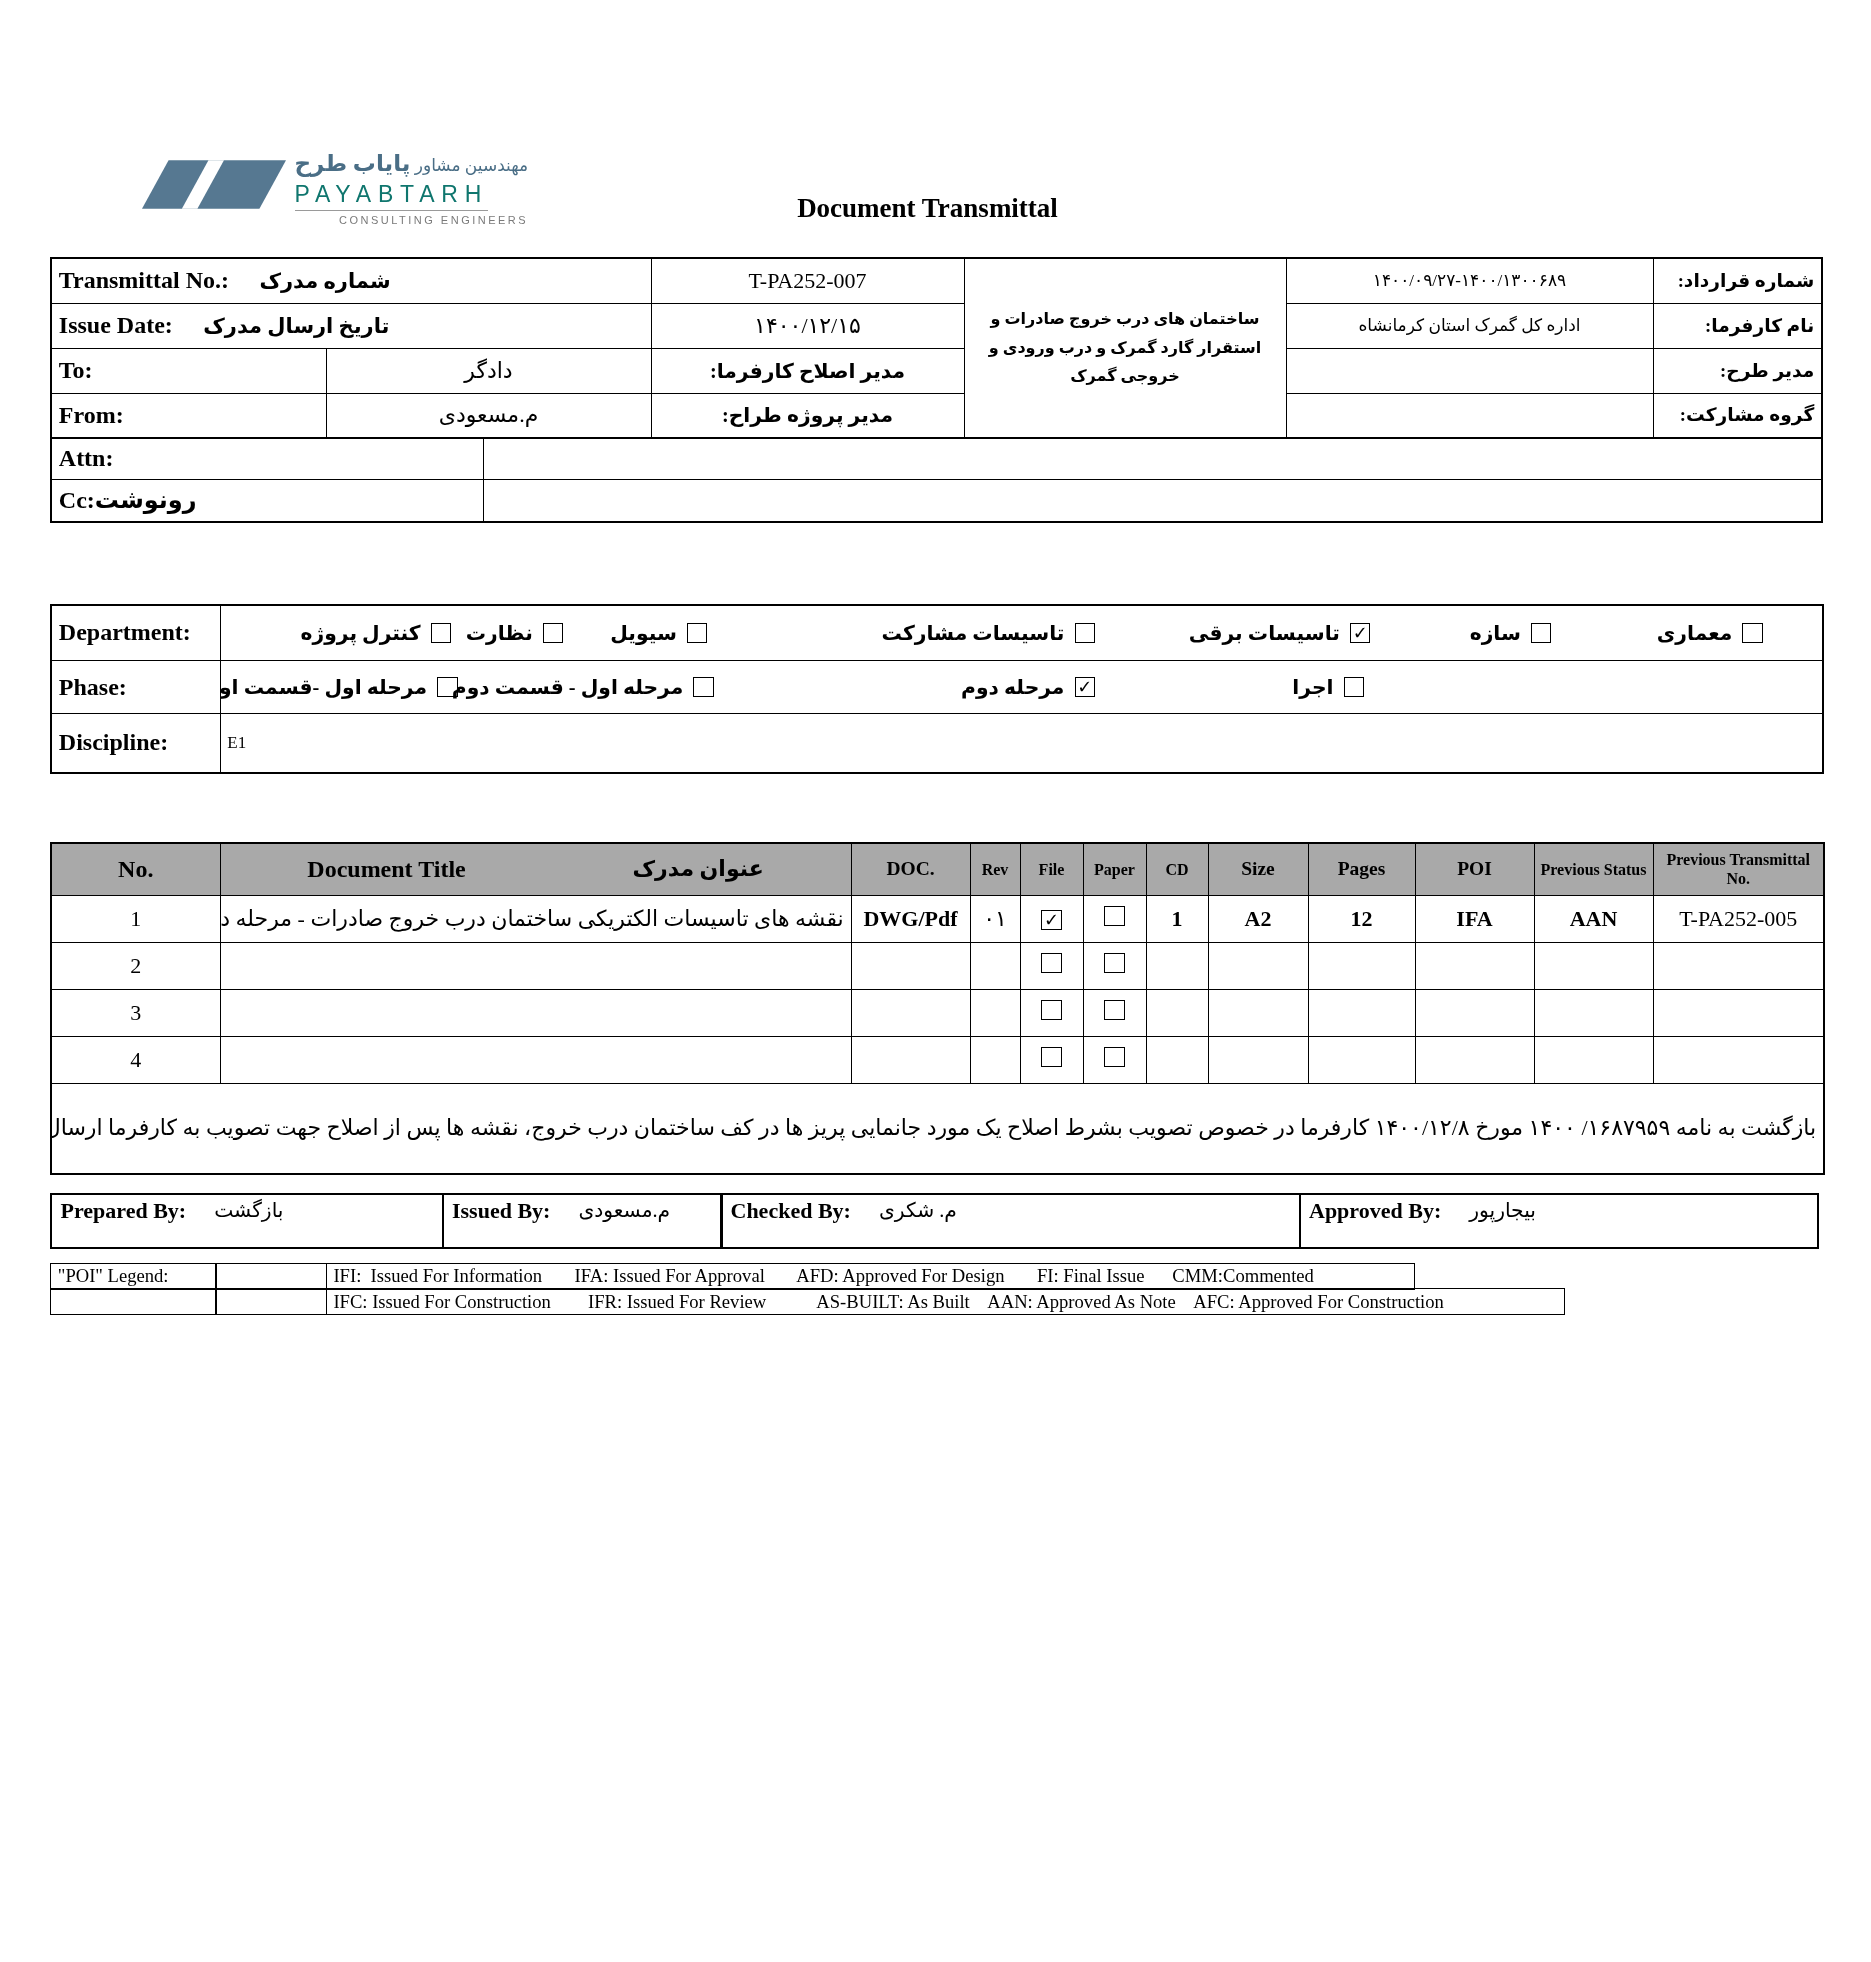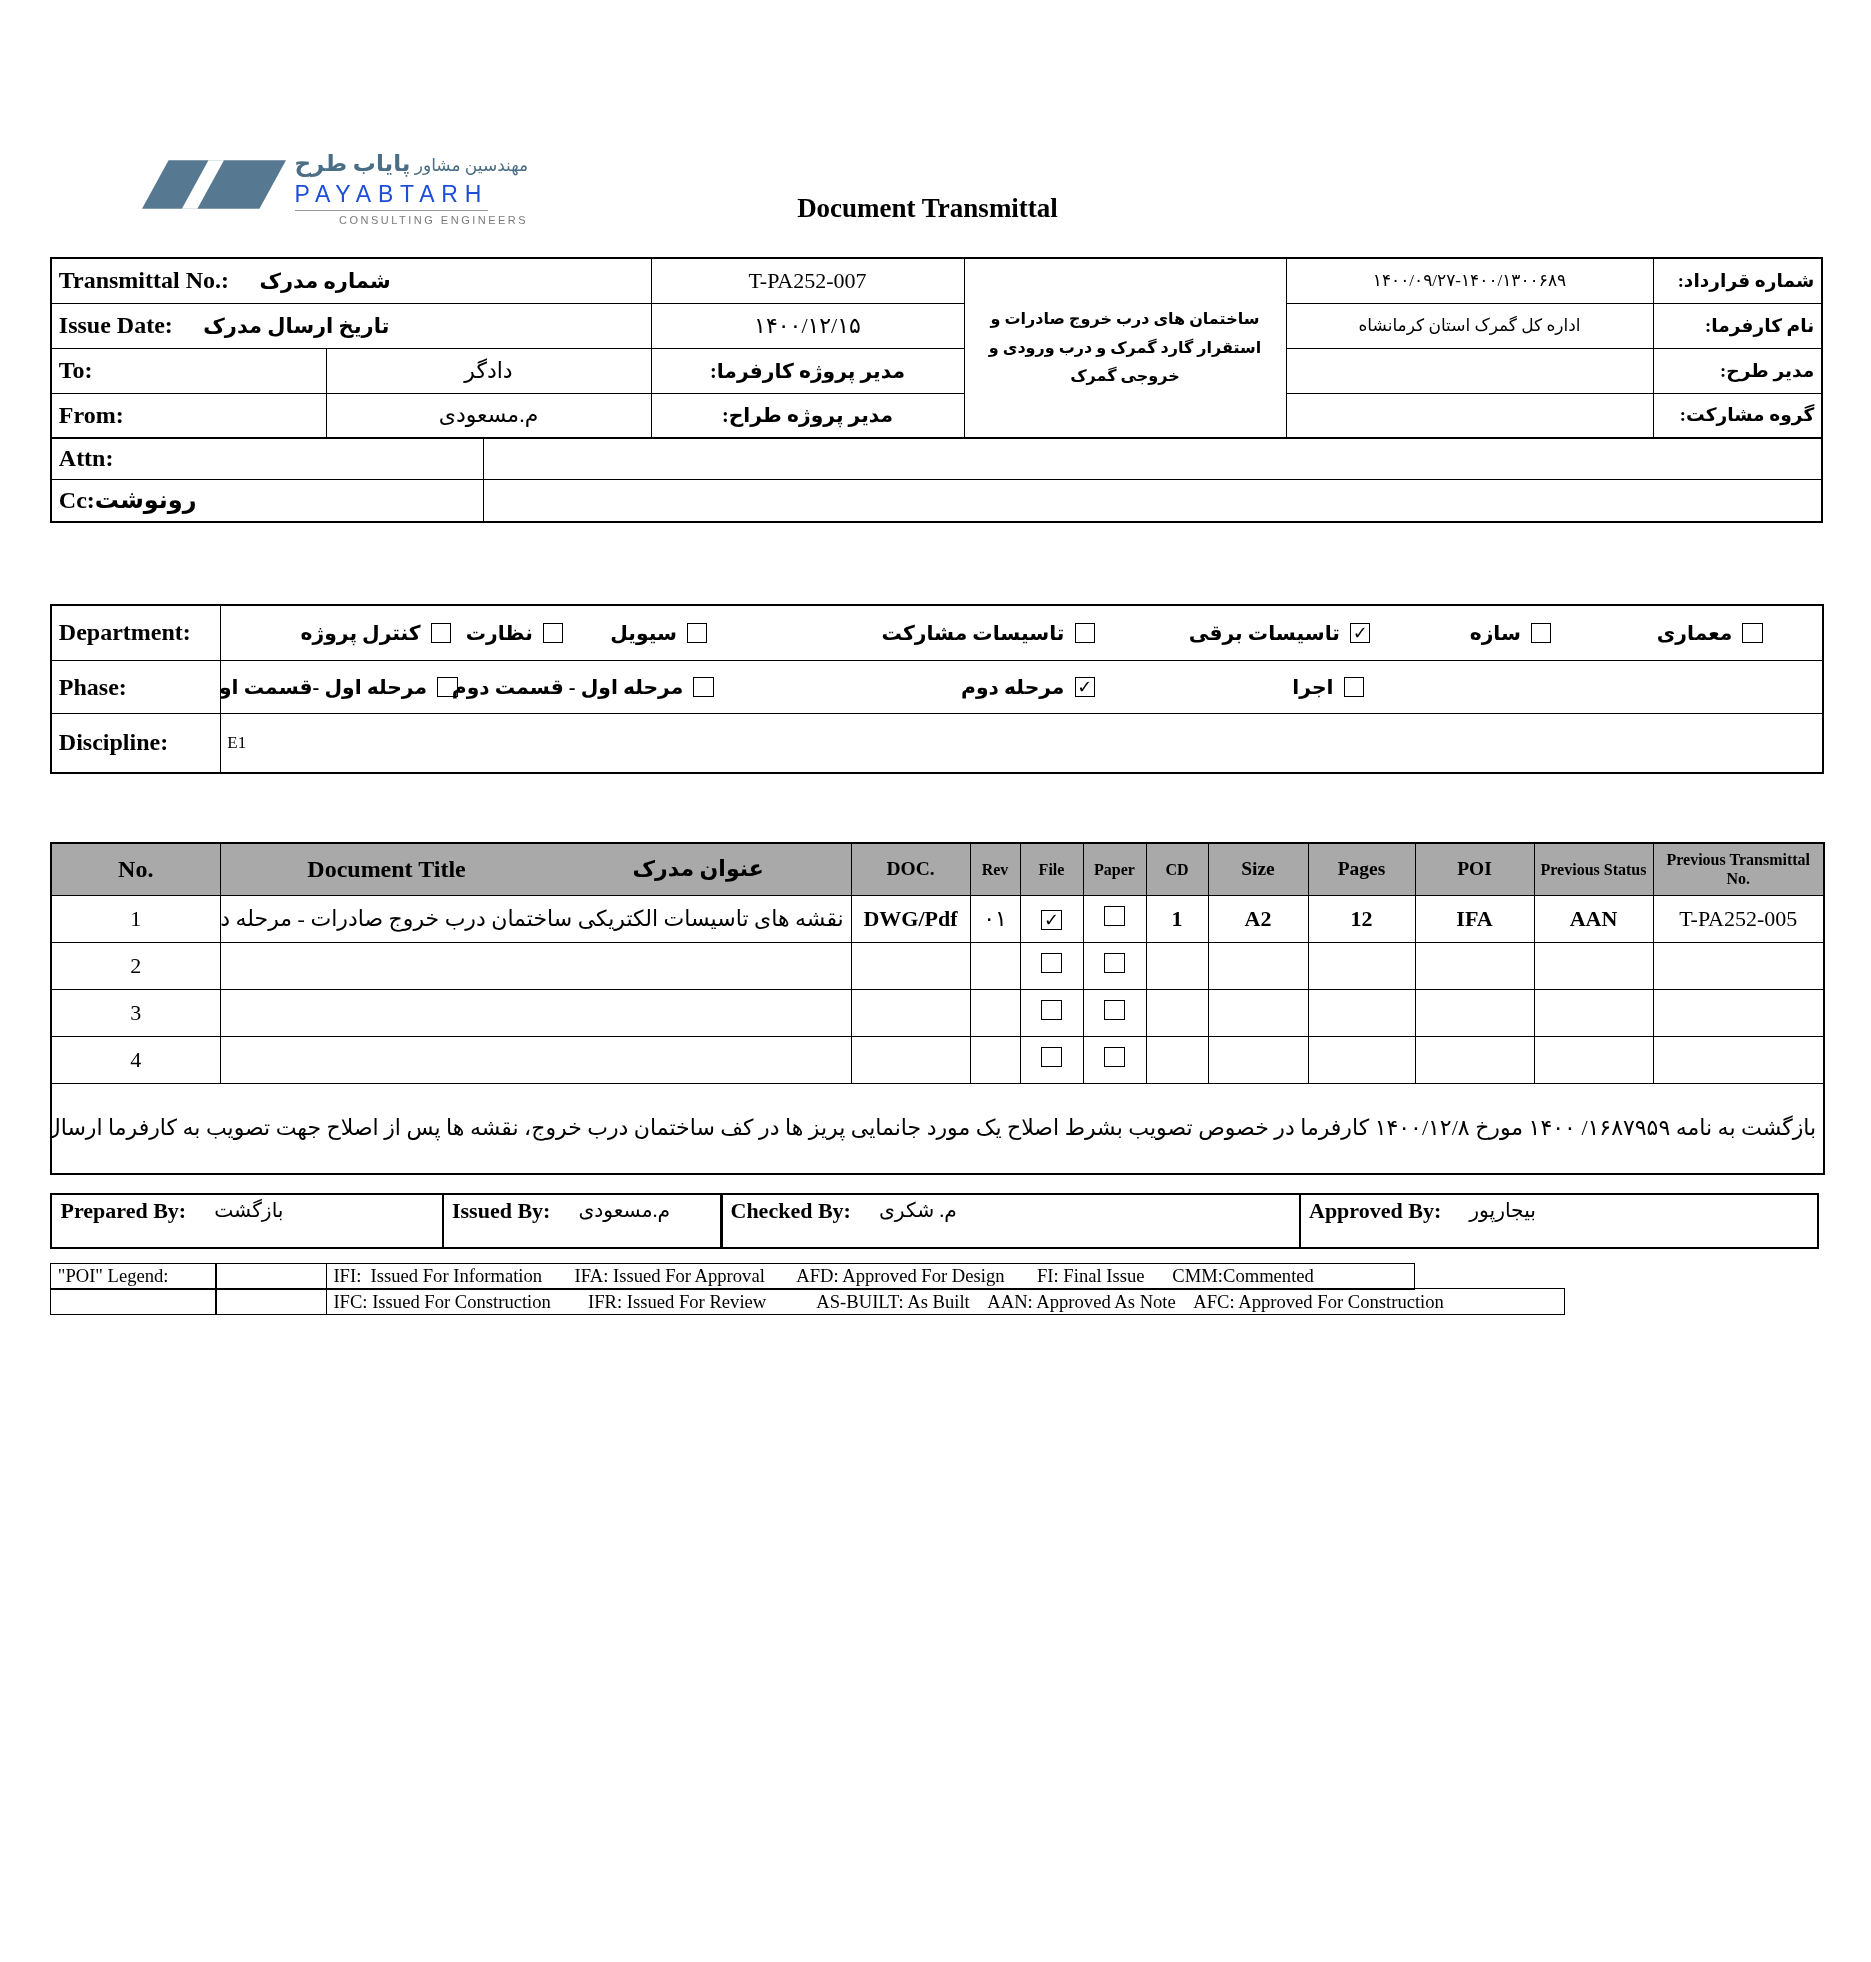--- a/index.html
+++ b/index.html
@@ -15,21 +15,21 @@
     overflow: hidden;
   }
 
   
   .hdr { position: relative; height: 100px; }
   .logo { position: absolute; left: 92px; top: -8.5px; display: flex; align-items: flex-start; gap: 8.5px; }
   .logo-mark { width: 144px; height: 71px; flex: 0 0 auto; }
   .logo-text { display: flex; flex-direction: column; align-items: flex-start; padding-top: 1.7px; }
   .logo-fa { font-size: 17px; color: #4a6e86; align-self: flex-end; }
   .logo-fa .fa-big { font-size: 23px; font-weight: bold; }
-  .logo-en { font-family: "Liberation Sans", "DejaVu Sans", sans-serif; font-size: 23px; letter-spacing: 6.8px; color: #1d4ed8; margin-top: 3.4px; border-bottom: 1.7px solid #9a9a9a; padding-bottom: 2.5px; }
+  .logo-en { font-family: "Liberation Sans", "DejaVu Sans", sans-serif; font-size: 23px; letter-spacing: 6.8px; color: #0f766e; margin-top: 3.4px; border-bottom: 1.7px solid #9a9a9a; padding-bottom: 2.5px; }
   .logo-sub { font-family: "Liberation Sans", "DejaVu Sans", sans-serif; font-size: 11px; letter-spacing: 2.5px; color: #7a7a7a; margin-top: 2.5px; align-self: flex-end; }
   .doc-title { position: absolute; left: 0; right: 0; top: 36px; text-align: center; font-weight: bold; font-size: 27px; }
 
   
   table.tbl { border-collapse: collapse; table-layout: fixed; width: 1771px; border: 2.5px solid #000; }
   table.tbl td { border: 1.7px solid #000; padding: 0 6.8px; vertical-align: middle; overflow: hidden; }
   .lbl { font-weight: bold; font-size: 24px; white-space: nowrap; }
   .lbl .fa-lbl { font-weight: bold; font-size: 21px; margin-left: 30.5px; }
   .val { text-align: center; font-size: 22px; }
   .fa-val { font-size: 17px; }
@@ -126,21 +126,21 @@
       <td colspan="2" class="lbl">
         <span>Issue Date:</span><span class="fa-lbl" dir="rtl">تاریخ ارسال مدرک</span>
       </td>
       <td class="val" dir="ltr">۱۴۰۰/۱۲/۱۵</td>
       <td class="val fa-val" dir="rtl">اداره کل گمرک استان کرمانشاه</td>
       <td class="rlbl" dir="rtl">نام کارفرما:</td>
     </tr>
     <tr style="height:45px">
       <td class="lbl">To:</td>
       <td class="val" dir="rtl">دادگر</td>
-      <td class="role" dir="rtl">مدیر پروژه کارفرما:</td>
+      <td class="role" dir="rtl">مدیر اصلاح کارفرما:</td>
       <td class="val"></td>
       <td class="rlbl" dir="rtl">مدیر طرح:</td>
     </tr>
     <tr style="height:45px">
       <td class="lbl">From:</td>
       <td class="val" dir="rtl">م.مسعودی</td>
       <td class="role" dir="rtl">مدیر پروژه طراح:</td>
       <td class="val"></td>
       <td class="rlbl" dir="rtl">گروه مشارکت:</td>
     </tr>

